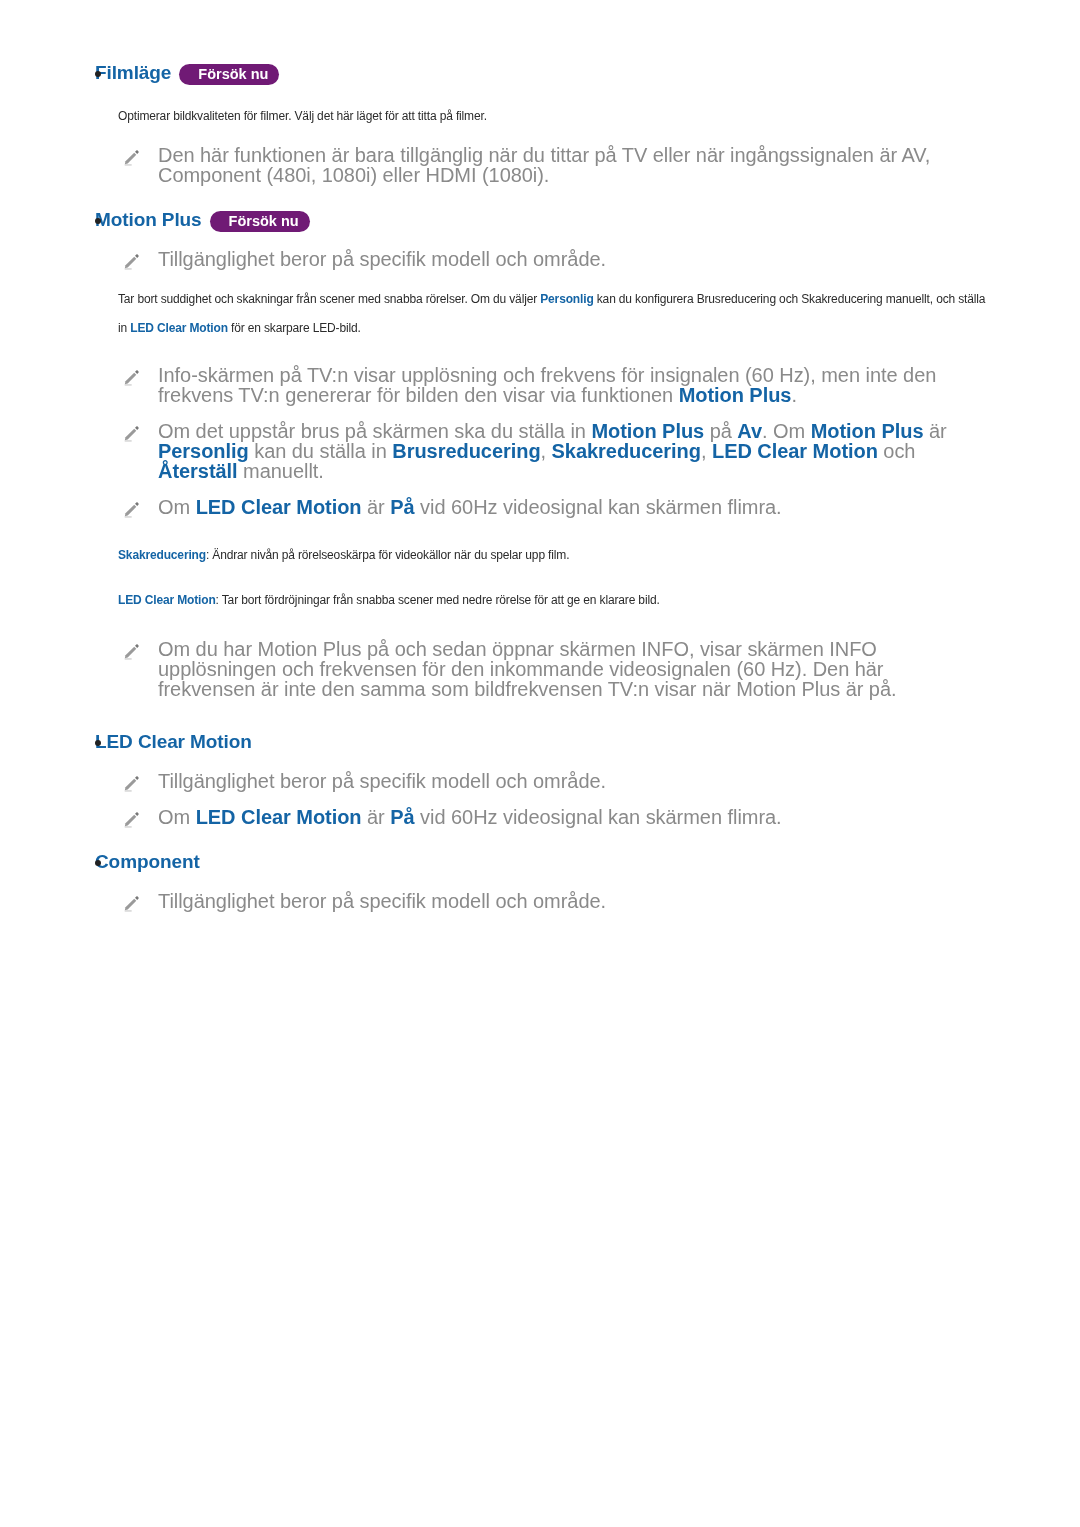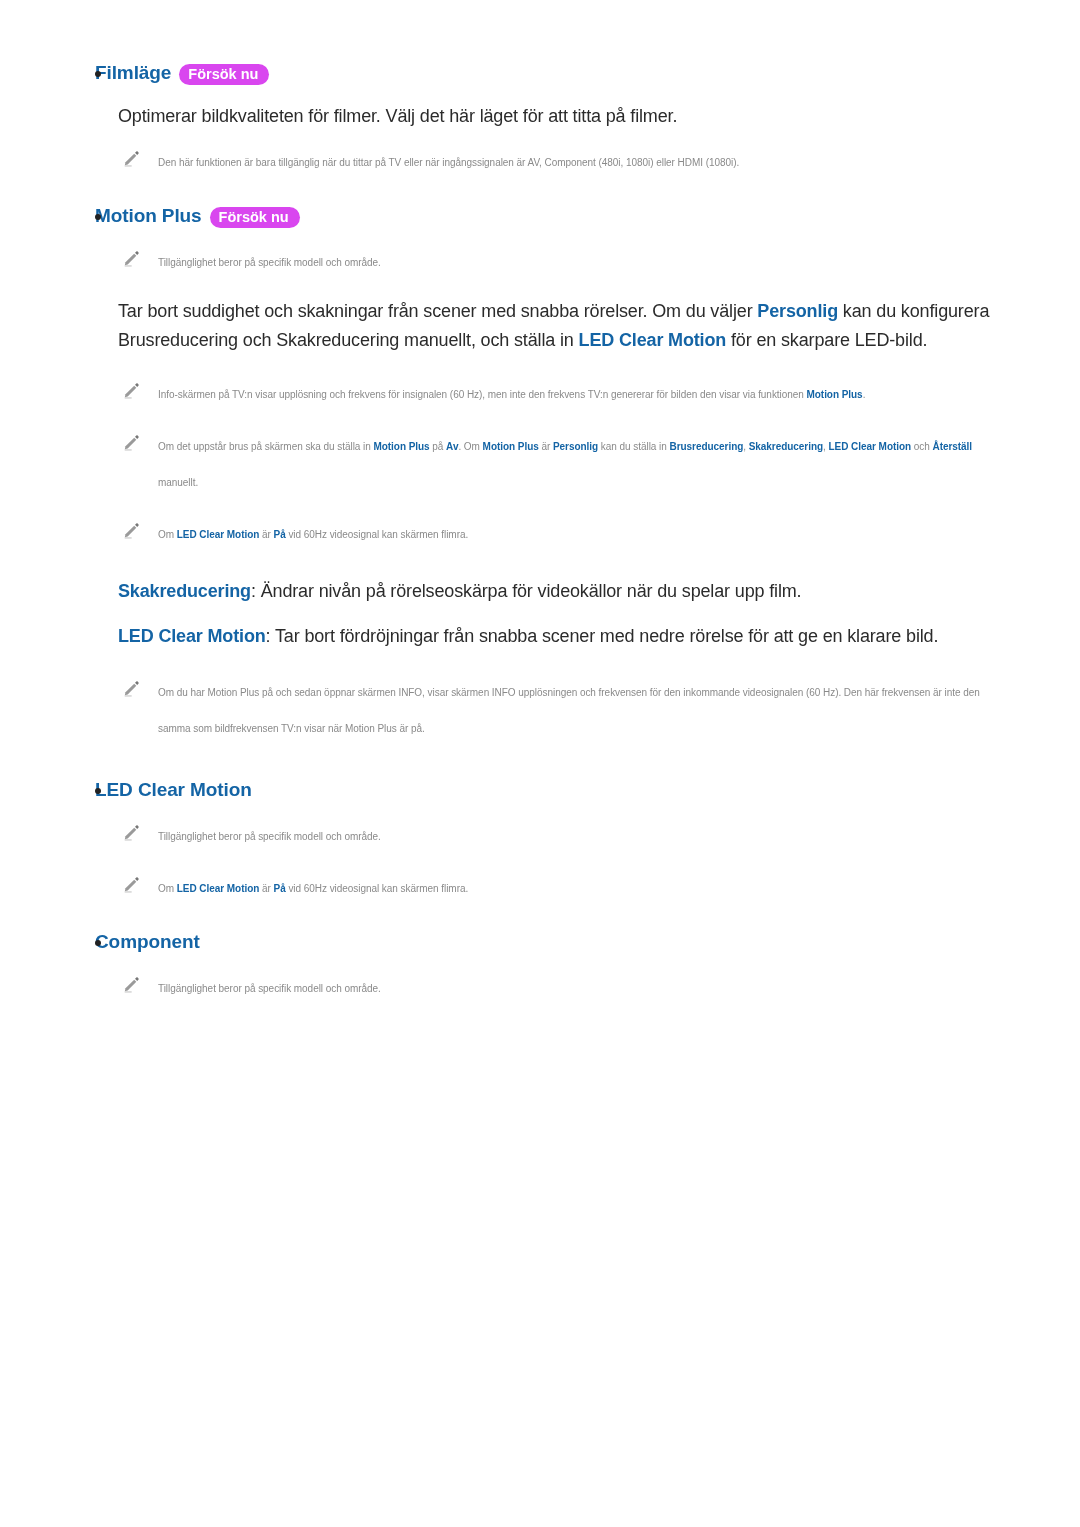--- a/index.html
+++ b/index.html
@@ -44,58 +44,58 @@
   .bullet-label {
     font-size: 19px;
     font-weight: bold;
     color: #1464a5;
     letter-spacing: -0.1px;
     white-space: nowrap;
   }
   .try-badge {
     display: inline-block;
     margin-left: 8px;
-    padding: 2px 11px 3px 9px;
+    padding: 2px 11px 3px 19px;
     border-radius: 11px;
-    background: #d946ef;
+    background: #701a75;
     color: #ffffff;
     font-size: 14.5px;
     font-weight: bold;
     line-height: 16px;
     vertical-align: 2px;
     white-space: nowrap;
   }
 
   
   .body-para {
     margin: 0 0 14px 0;
     padding-left: 58px;
     padding-right: 30px;
-    font-size: 18px;
+    font-size: 12px;
     line-height: 29px;
     color: #2b2b2b;
     letter-spacing: -0.15px;
   }
   .body-para.def {
     margin-bottom: 16px;
   }
   .hl {
     color: #1464a5;
     font-weight: bold;
   }
 
   
   .note-row {
     position: relative;
     display: block;
     margin: 0 0 16px 0;
     padding-left: 98px;
     padding-right: 36px;
-    font-size: 10px;
-    line-height: 36px;
+    font-size: 20px;
+    line-height: 20px;
     color: #8a8a8a;
     letter-spacing: -0.05px;
   }
   .note-row .pencil {
     position: absolute;
     left: 62px;
     top: 2px;
     width: 20px;
     height: 20px;
   }

